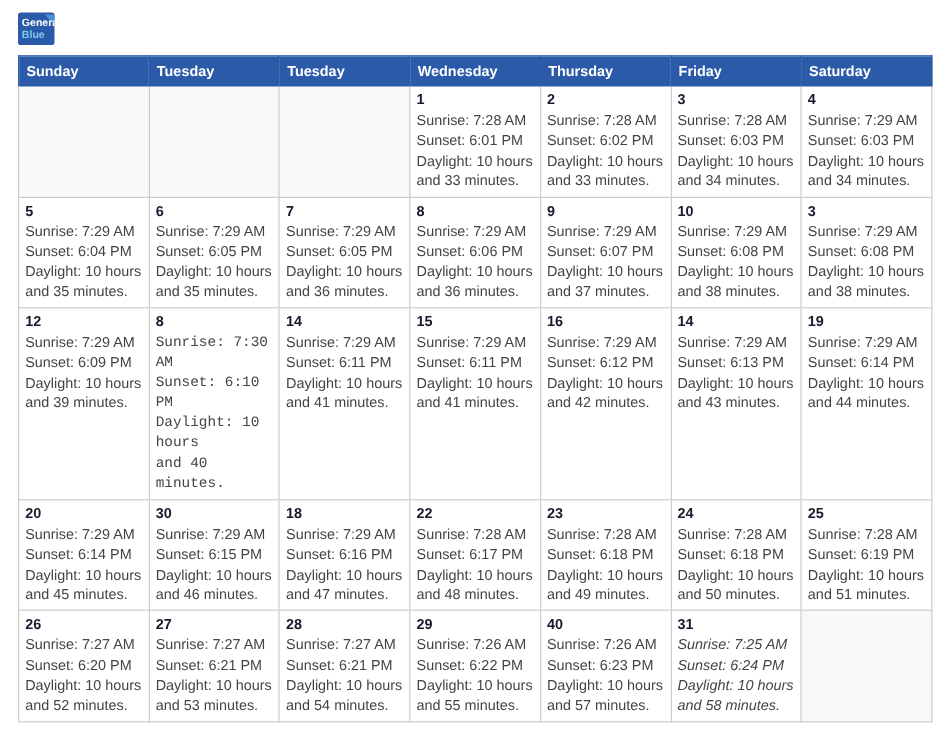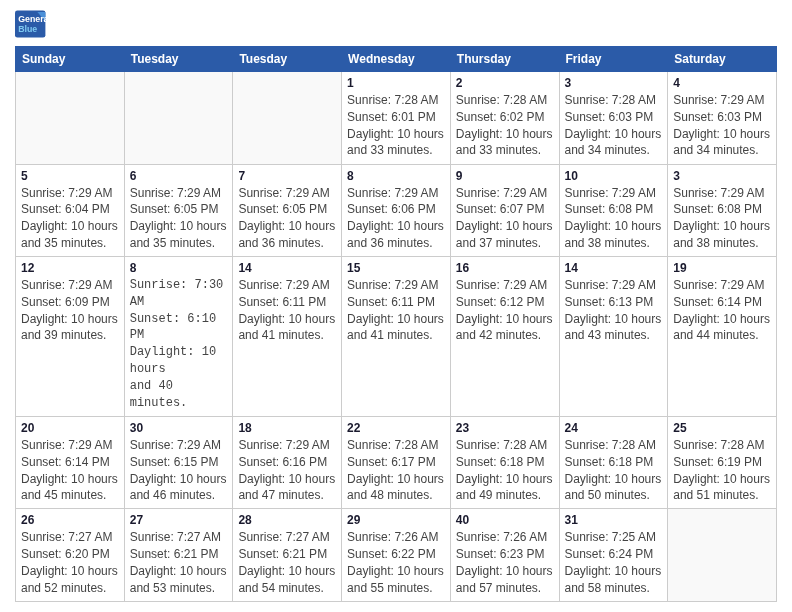--- a/index.html
+++ b/index.html
@@ -332,21 +332,21 @@
           </td>
           <td>
             <div class="day-number">40</div>
             <div class="day-info" style="white-space: pre-line;">Sunrise: 7:26 AM
 Sunset: 6:23 PM
 Daylight: 10 hours
 and 57 minutes.</div>
           </td>
           <td>
             <div class="day-number">31</div>
-            <div class="day-info" style="white-space: pre-line;">Sunrise: 7:25 AM
+            <div class="day-info" style="white-space: pre-line; font-style: italic;">Sunrise: 7:25 AM
 Sunset: 6:24 PM
 Daylight: 10 hours
 and 58 minutes.</div>
           </td>
           <td class="empty"></td>
         </tr>
       </tbody>
   </table>
 </div>
 

